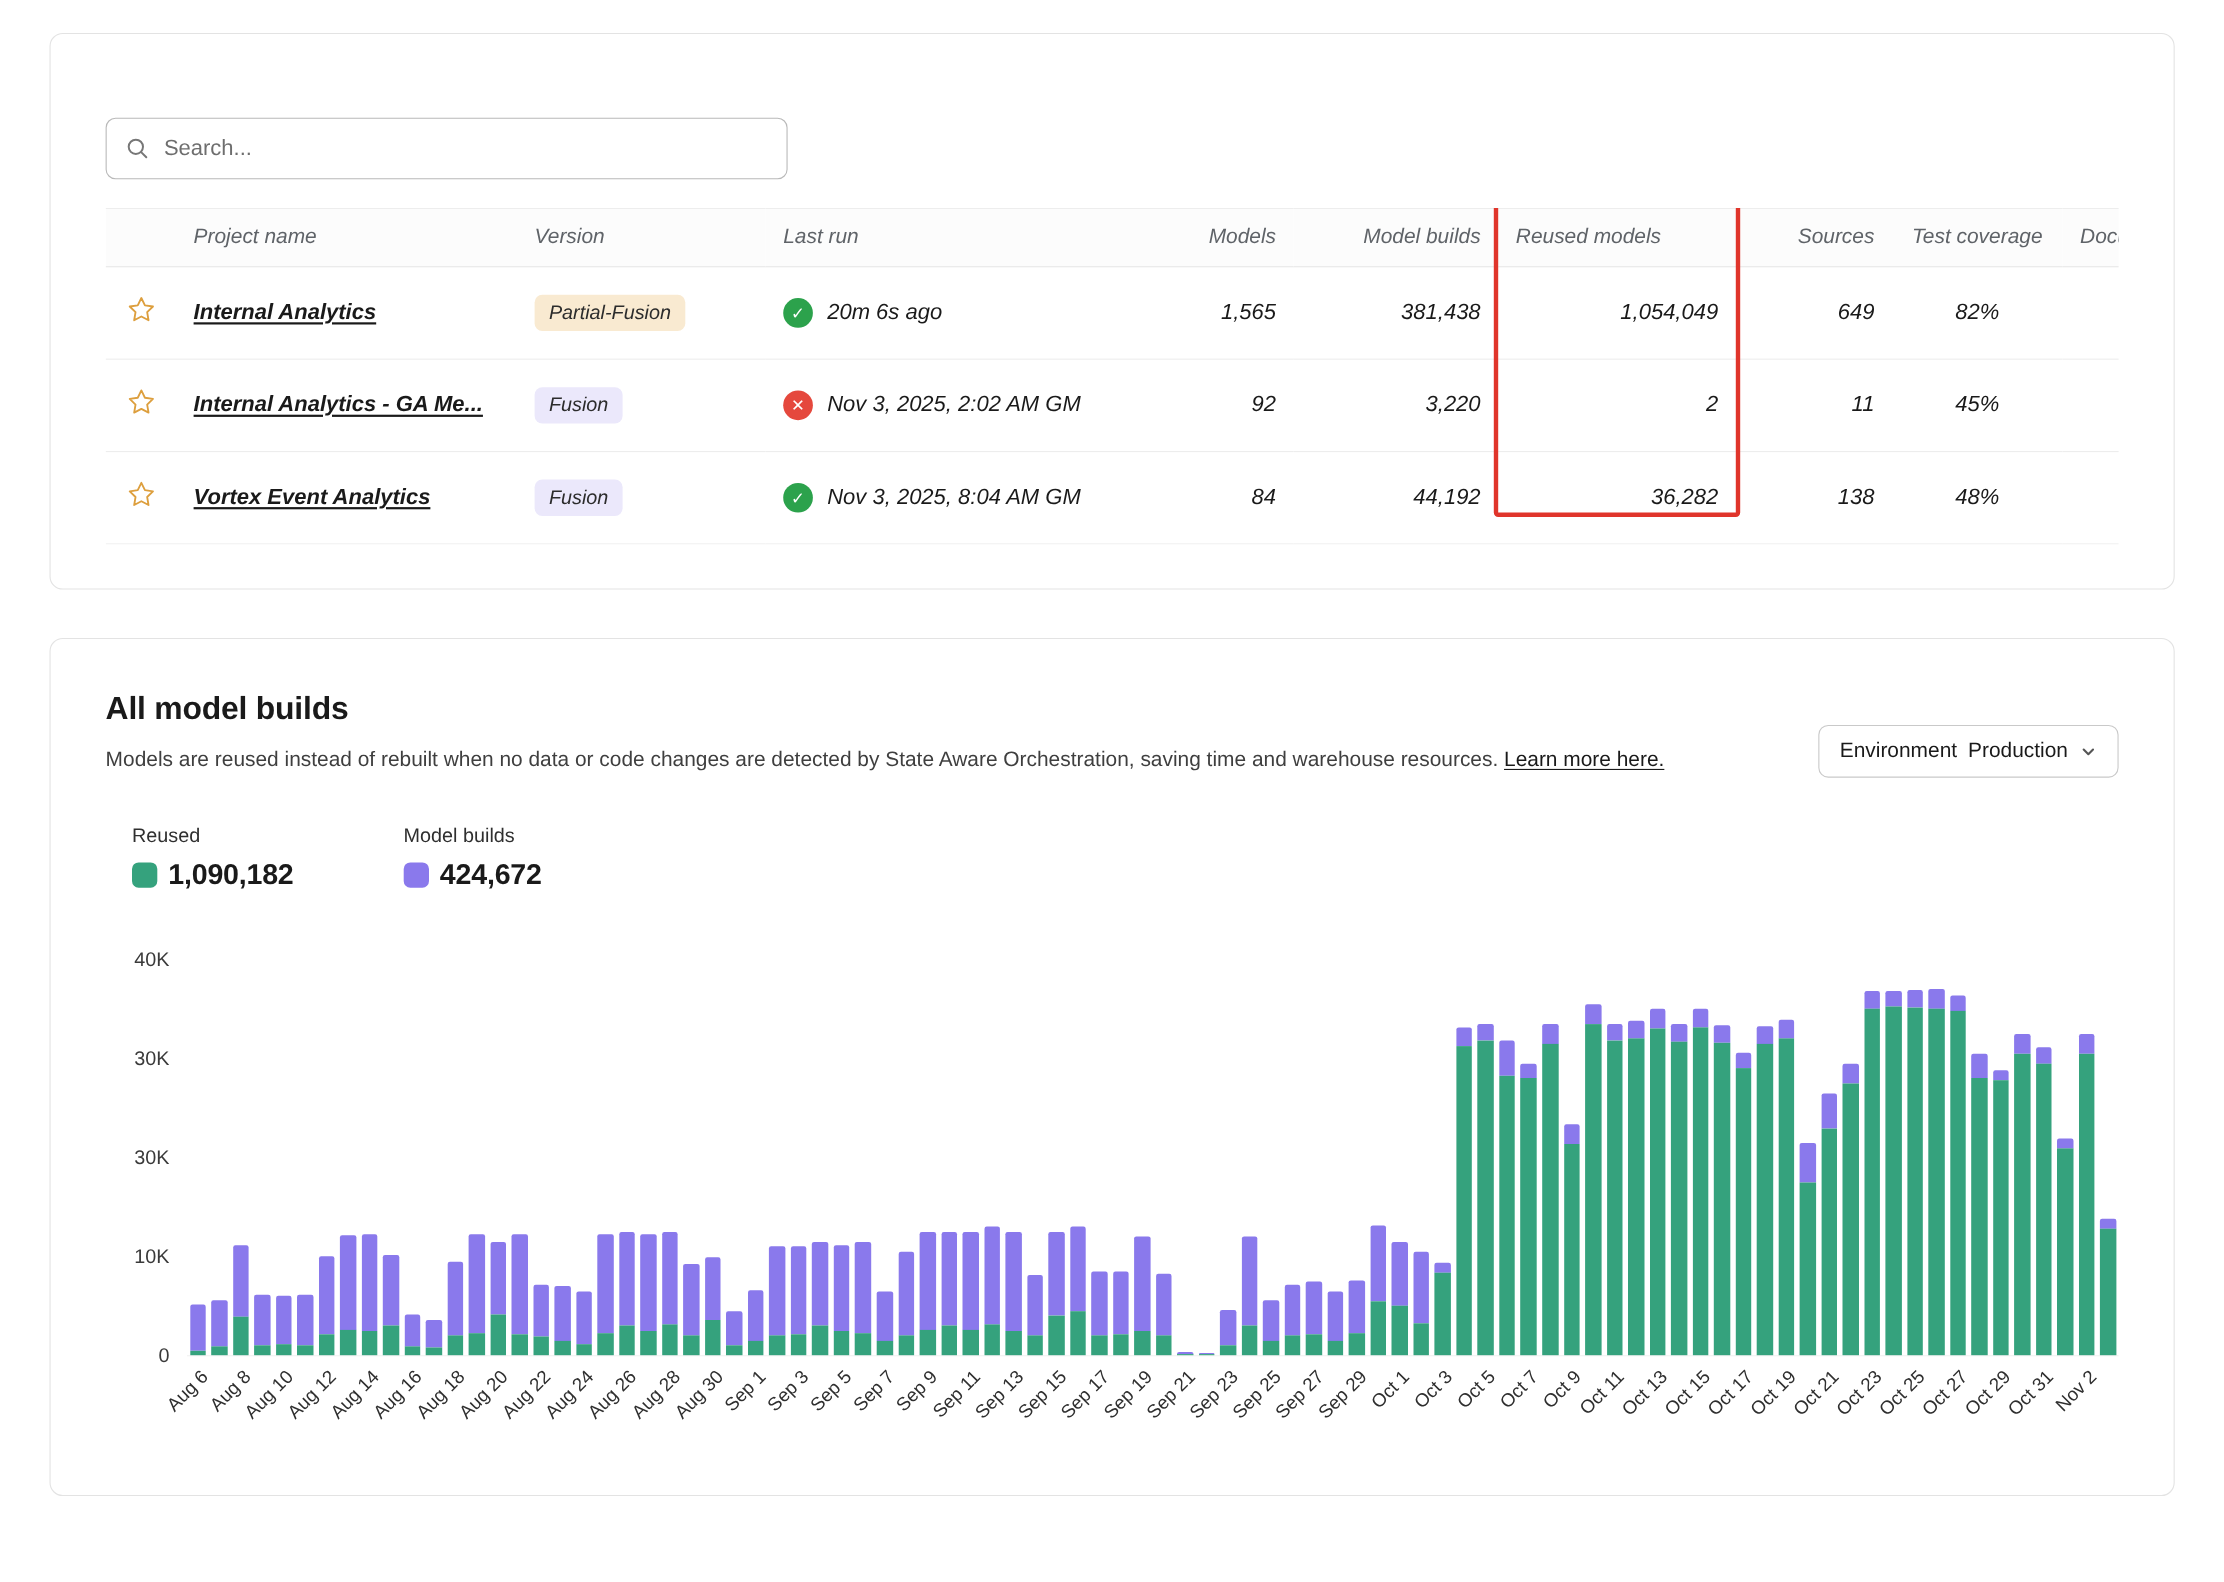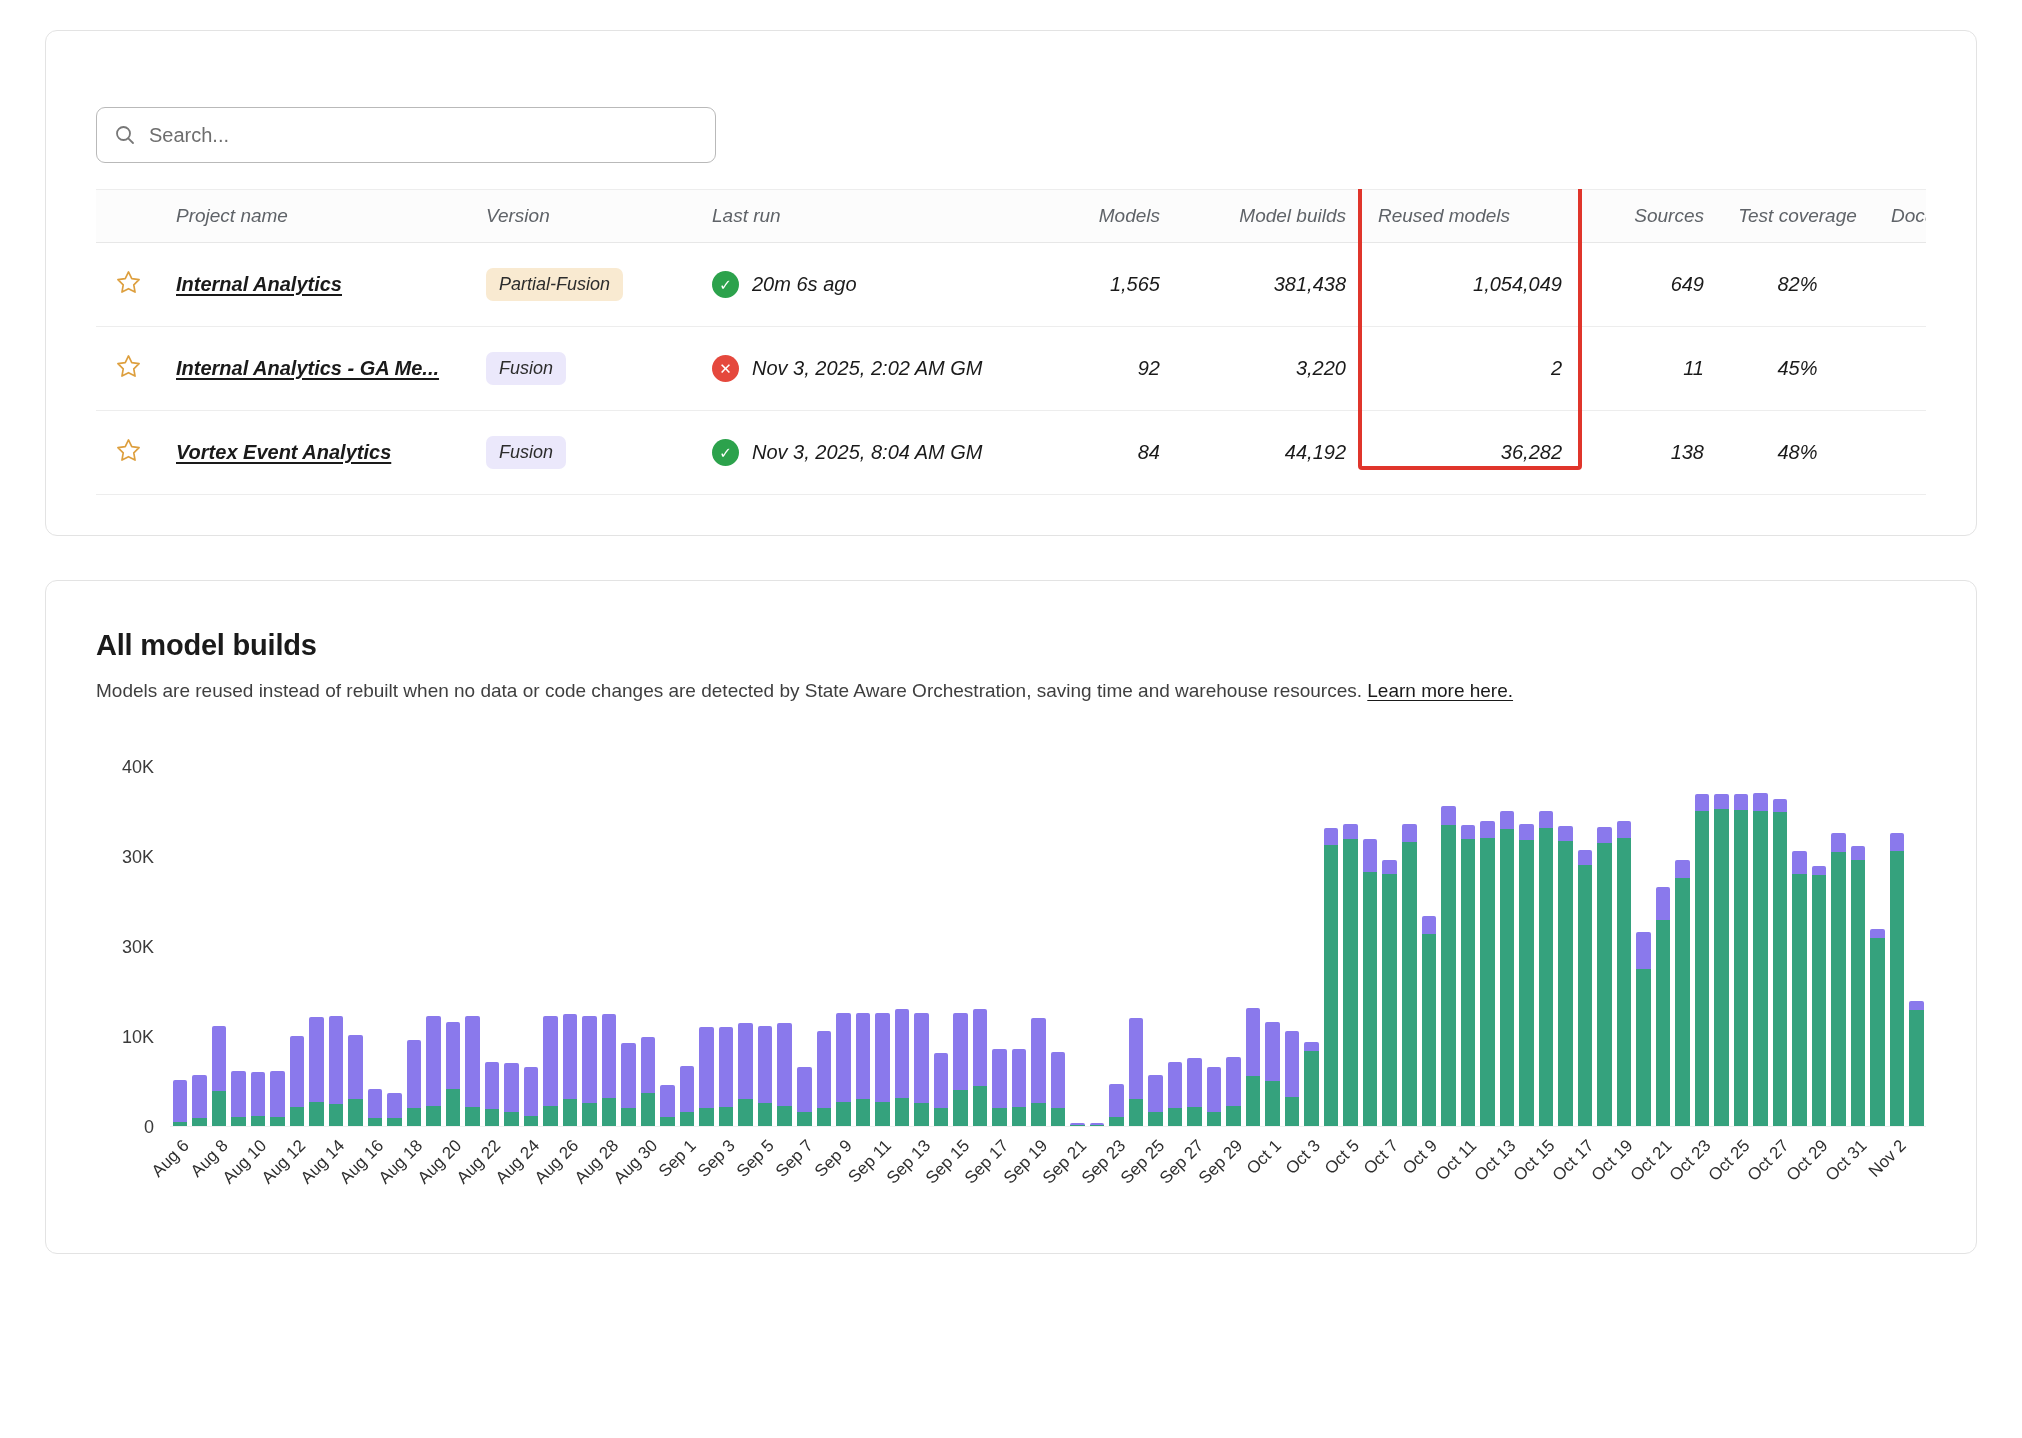--- a/index.html
+++ b/index.html
@@ -211,22 +211,45 @@
       <div class="red-box"></div>
     </div>
   </section>
 
   <section class="card chart-card">
     <div class="chart-head">
       <div>
         <h2 class="card-title">All model builds</h2>
         <p class="card-sub"><span>Models are reused instead of rebuilt when no data or code changes are detected by State Aware Orchestration, saving time and warehouse resources.</span> <a>Learn more here.</a></p>
       </div>
+      <button class="env-btn">
+        <span>Environment</span>
+        <span>Production</span>
+        <svg width="17" height="17" viewBox="0 0 16 16" fill="none">
+          <path d="M4 6l4 4 4-4" stroke="#555" stroke-width="1.8" stroke-linecap="round" stroke-linejoin="round"></path>
+        </svg>
+      </button>
     </div>
 
+    <div class="legend">
+      <div class="legend-item">
+        <div class="legend-label">Reused</div>
+        <div class="legend-val">
+          <span class="swatch green"></span>
+          <span class="legend-num">1,090,182</span>
+        </div>
+      </div>
+      <div class="legend-item">
+        <div class="legend-label">Model builds</div>
+        <div class="legend-val">
+          <span class="swatch purple"></span>
+          <span class="legend-num">424,672</span>
+        </div>
+      </div>
+    </div>
 
     <div class="chart">
       <div class="yaxis" id="yaxis">
           <span class="ylab" style="top: 0px;">40K</span>
           <span class="ylab" style="top: 90px;">30K</span>
           <span class="ylab" style="top: 180px;">30K</span>
           <span class="ylab" style="top: 270px;">10K</span>
           <span class="ylab" style="top: 360px;">0</span>
         </div>
       <div class="plot" id="plot">

